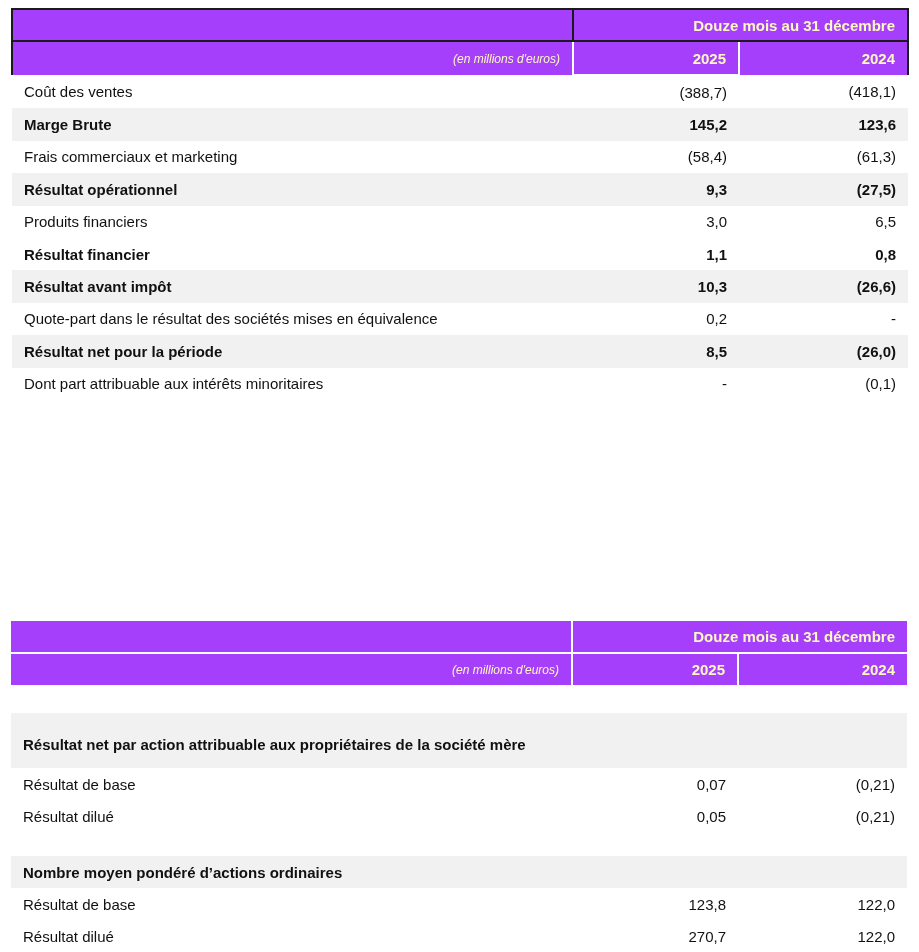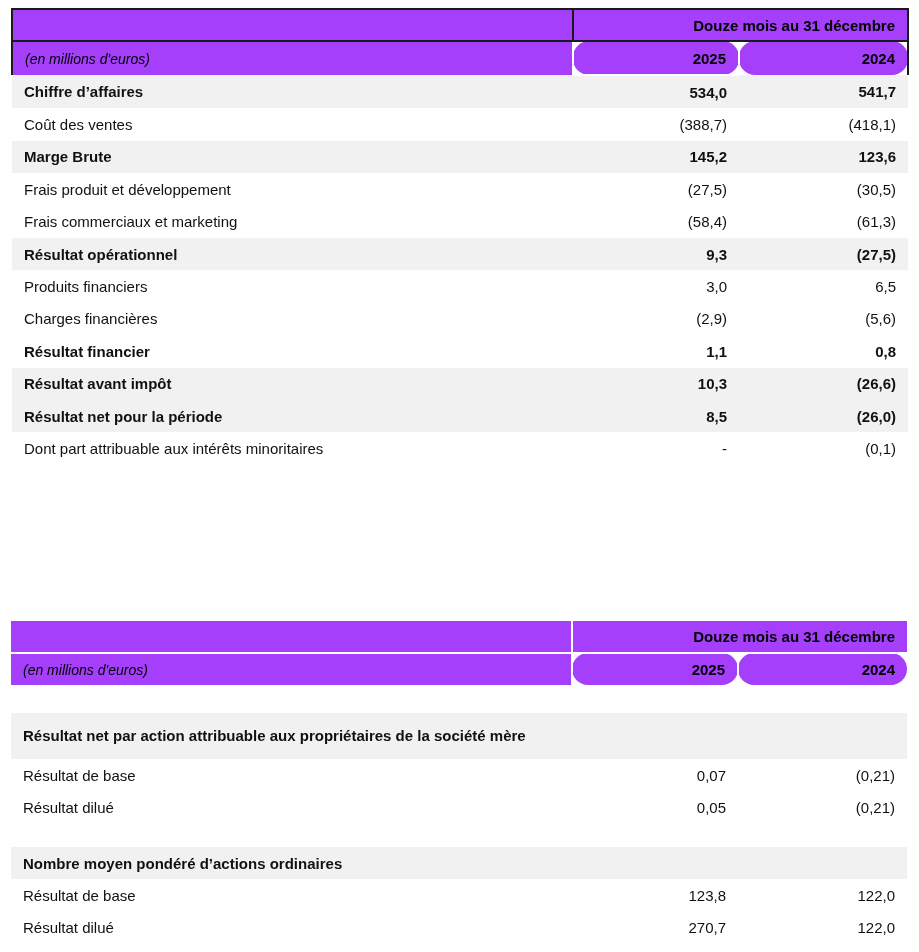--- a/index.html
+++ b/index.html
@@ -8,28 +8,28 @@
       font-family: "Liberation Sans", "DejaVu Sans", sans-serif;
       color: #111111;
       font-size: 15px;
     }
     table { border-collapse: collapse; table-layout: fixed; position: absolute; left: 11px; width: 896px; }
     col.c-label { width: 561px; }
     col.c-2025 { width: 166px; }
     col.c-2024 { width: 169px; }
     td, th { padding: 0 12px; white-space: nowrap; overflow: hidden; }
     th { font-weight: bold; }
-    .hdr { background: #a63ffb; color: #000000; }
+    .hdr { background: #a63ffb; color: #fef9c3; }
     .hdr td, .hdr th { height: 31px; }
-    .unit { font-style: italic; font-weight: normal; font-size: 14px; text-align: left; }
+    .unit { font-style: italic; font-weight: normal; font-size: 12px; text-align: right; }
     .num { text-align: right; }
     .row td { height: 32.4px; }
     .shade td { background: #f1f1f1; }
     .bold td { font-weight: bold; }
-    .wrap td.label { white-space: normal; line-height: 17px; padding-top: 1px; padding-bottom: 3px; }
+    .wrap td.label { white-space: normal; line-height: 17px; padding-top: 10px; padding-bottom: 3px; }
 
     
     #t1 { top: 8px; }
     #t1 .hdr1 th { border-top: 2px solid #1a1a1a; border-bottom: 2px solid #1a1a1a; }
     #t1 .hdr1 th.lbl { border-left: 2px solid #1a1a1a; border-right: 2px solid #1a1a1a; }
     #t1 .hdr1 th.span { border-right: 2px solid #1a1a1a; font-size: 15px; text-align: right; }
     #t1 .hdr2 td.unit { border-left: 2px solid #1a1a1a; }
     #t1 .hdr2 th.y2025 { border: 2px solid #ffffff; border-top: 1px solid #ffffff; }
     #t1 .hdr2 th.y2024 { border-right: 2px solid #1a1a1a; }
     #t1 .hdr1 th { height: 30px; }
@@ -40,21 +40,21 @@
     #t2 .hdr1 th { height: 31px; border-bottom: 2px solid #ffffff; }
     #t2 .hdr1 th.lbl { border-right: 2px solid #ffffff; }
     #t2 .hdr1 th.span { text-align: right; }
     #t2 .hdr2 td, #t2 .hdr2 th { height: 31px; }
     #t2 .hdr2 td.unit { border-right: 2px solid #ffffff; }
     #t2 .hdr2 th.y2025 { border-right: 2px solid #ffffff; }
     #t2 .spacer td { height: 28px; background: #ffffff; }
     #t2 .spacer2 td { height: 24px; background: #ffffff; }
     #t2 .row td { height: 32px; }
     #t2 .wrap td { height: 42px; }
-    .hdr th.y2025, .hdr th.y2024 { text-align: right; font-size: 15px; border-radius: 16px; }
+    .hdr th.y2025, .hdr th.y2024 { text-align: right; font-size: 15px; }
   </style>
 </head>
 <body>
 
 <table id="t1">
   <colgroup>
       <col class="c-label">
       <col class="c-2025">
       <col class="c-2024">
     </colgroup>
@@ -63,69 +63,59 @@
       <th class="lbl"></th>
       <th class="span" colspan="2">Douze mois au 31 décembre</th>
     </tr>
     <tr class="hdr hdr2">
       <td class="unit">(en millions d'euros)</td>
       <th class="y2025">2025</th>
       <th class="y2024">2024</th>
     </tr>
   </thead>
   <tbody>
-    <tr class="row bold shade">
-      <td class="label">Chiffre d’affaires</td>
-      <td class="num">534,0</td>
-      <td class="num">541,7</td>
-    </tr>
     <tr class="row">
       <td class="label">Coût des ventes</td>
       <td class="num">(388,7)</td>
       <td class="num">(418,1)</td>
     </tr>
     <tr class="row bold shade">
       <td class="label">Marge Brute</td>
       <td class="num">145,2</td>
       <td class="num">123,6</td>
-    </tr>
-    <tr class="row">
-      <td class="label">Frais produit et développement</td>
-      <td class="num">(27,5)</td>
-      <td class="num">(30,5)</td>
     </tr>
     <tr class="row">
       <td class="label">Frais commerciaux et marketing</td>
       <td class="num">(58,4)</td>
       <td class="num">(61,3)</td>
     </tr>
     <tr class="row bold shade">
       <td class="label">Résultat opérationnel</td>
       <td class="num">9,3</td>
       <td class="num">(27,5)</td>
     </tr>
     <tr class="row">
       <td class="label">Produits financiers</td>
       <td class="num">3,0</td>
       <td class="num">6,5</td>
     </tr>
-    <tr class="row">
-      <td class="label">Charges financières</td>
-      <td class="num">(2,9)</td>
-      <td class="num">(5,6)</td>
-    </tr>
     <tr class="row bold">
       <td class="label">Résultat financier</td>
       <td class="num">1,1</td>
       <td class="num">0,8</td>
     </tr>
     <tr class="row bold shade">
       <td class="label">Résultat avant impôt</td>
       <td class="num">10,3</td>
       <td class="num">(26,6)</td>
+    </tr>
+    <tr class="row">
+      <td class="label">Quote-part dans le résultat des sociétés mises en équivalence</td>
+      <td class="num">0,2</td>
+      <td class="num">-</td>
     </tr>
     <tr class="row bold shade">
       <td class="label">Résultat net pour la période</td>
       <td class="num">8,5</td>
       <td class="num">(26,0)</td>
     </tr>
     <tr class="row">
       <td class="label">Dont part attribuable aux intérêts minoritaires</td>
       <td class="num">-</td>
       <td class="num">(0,1)</td>

